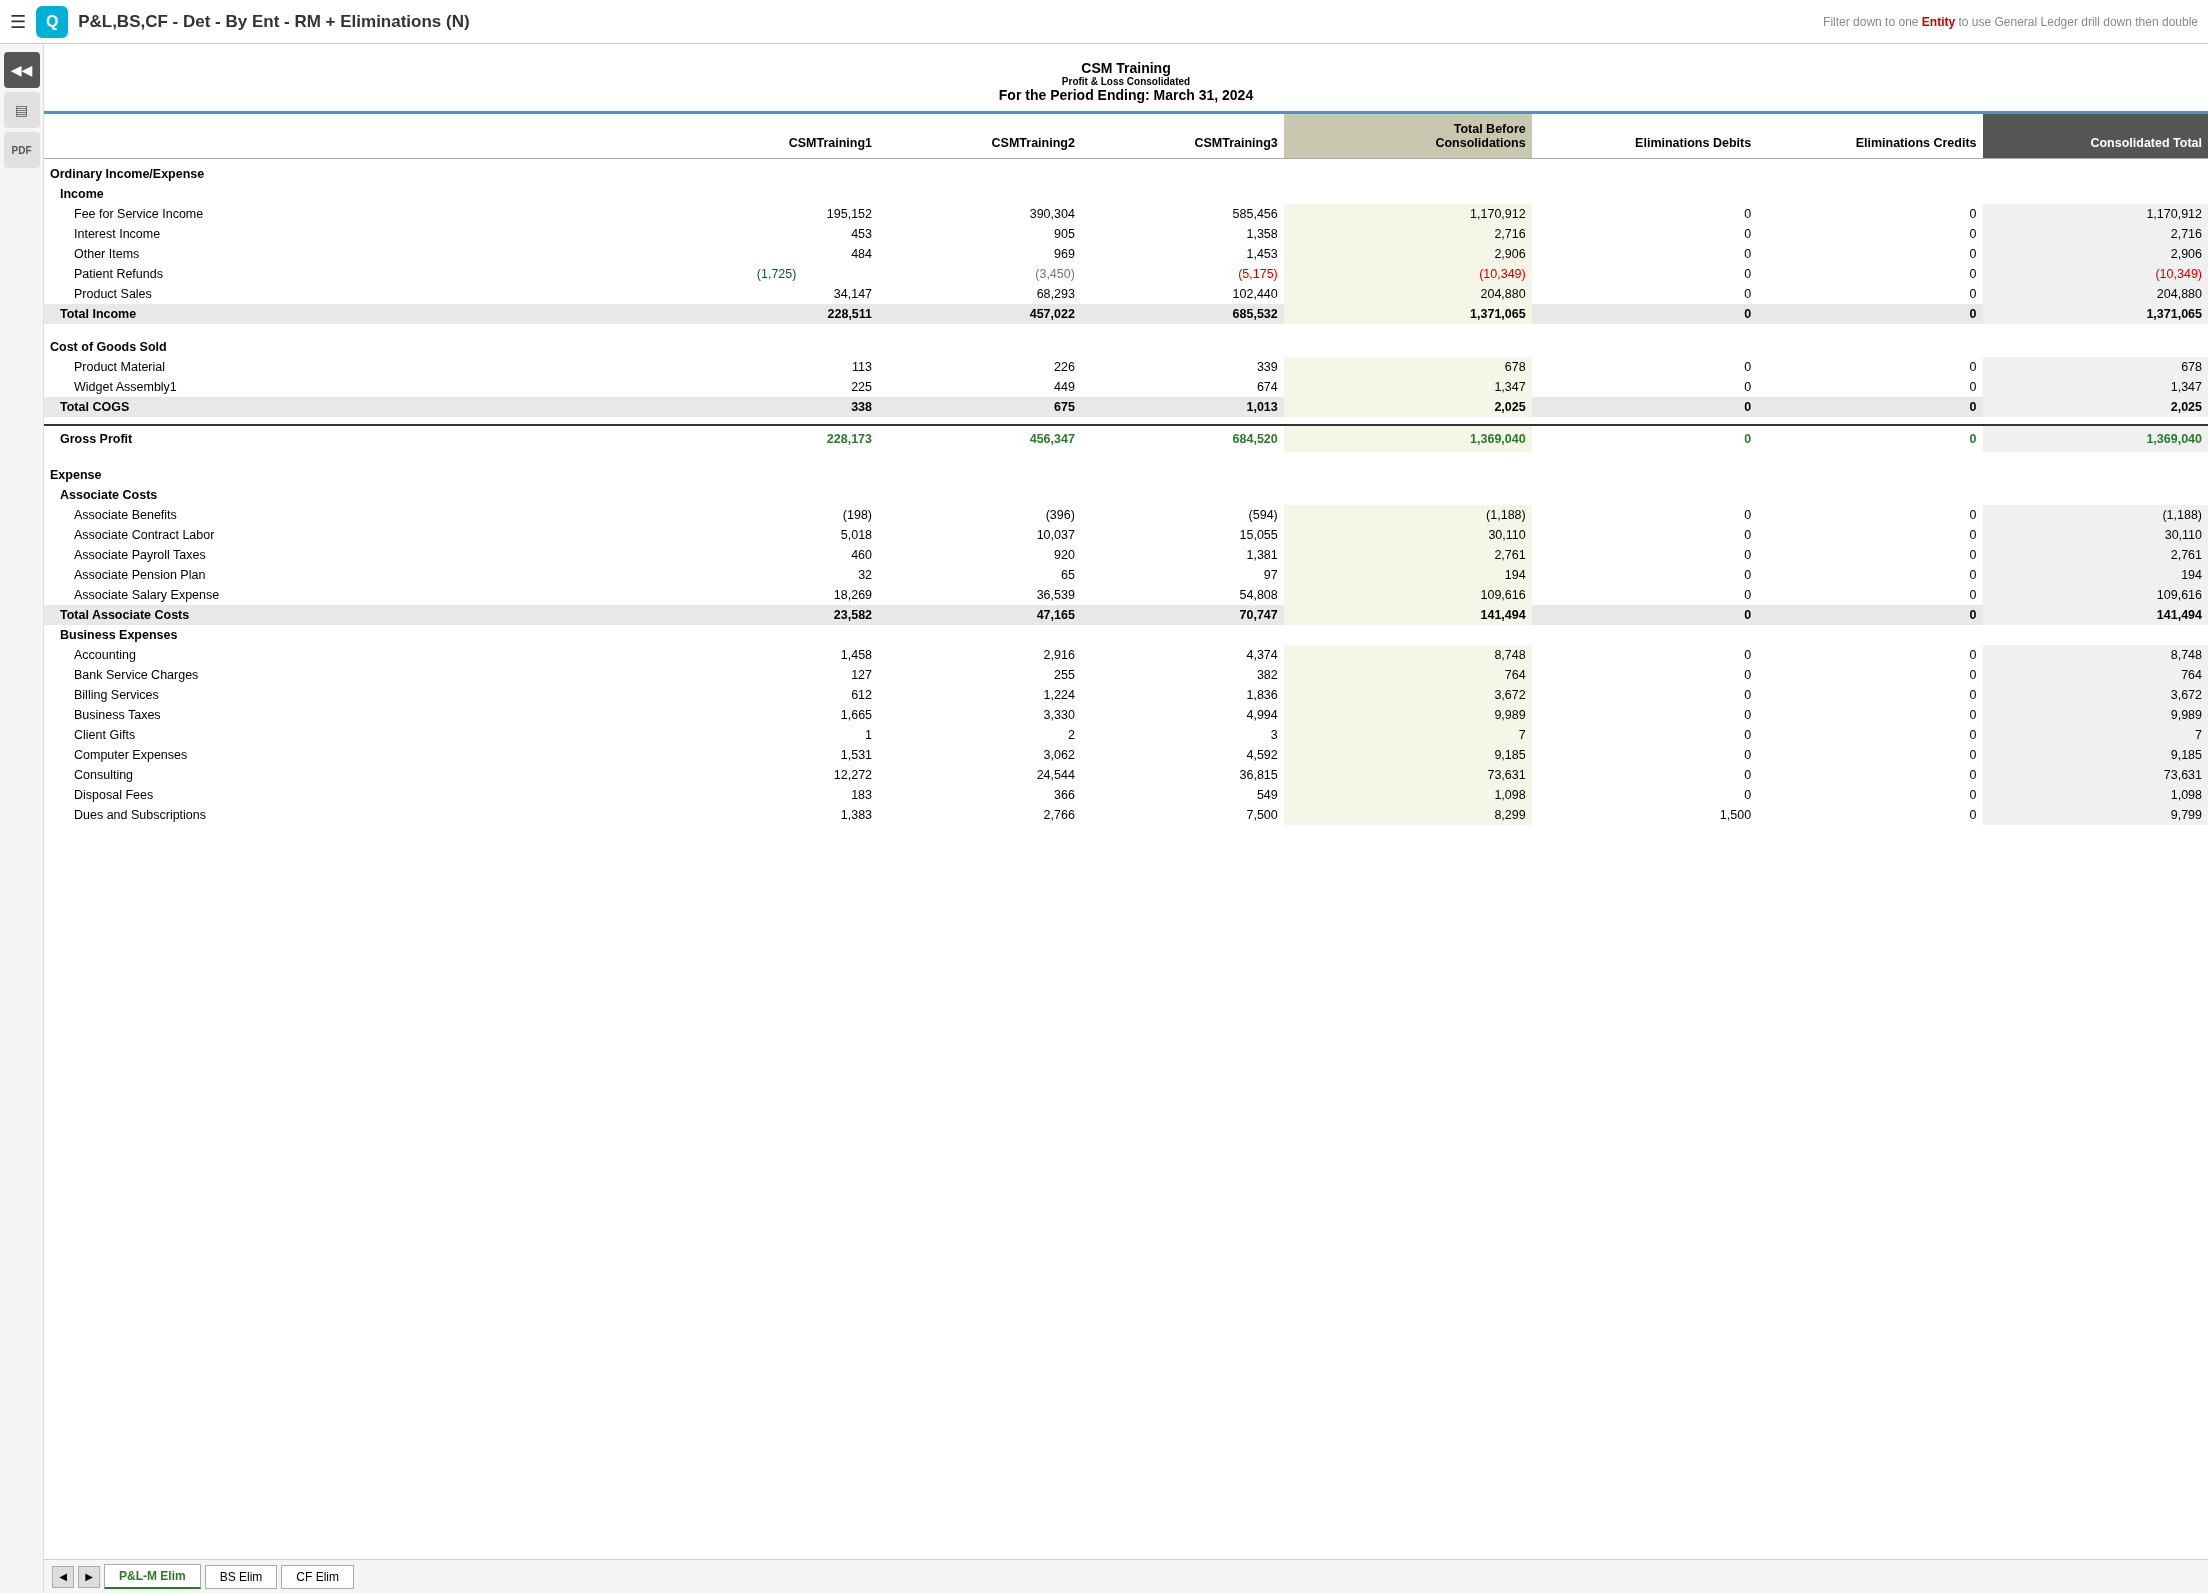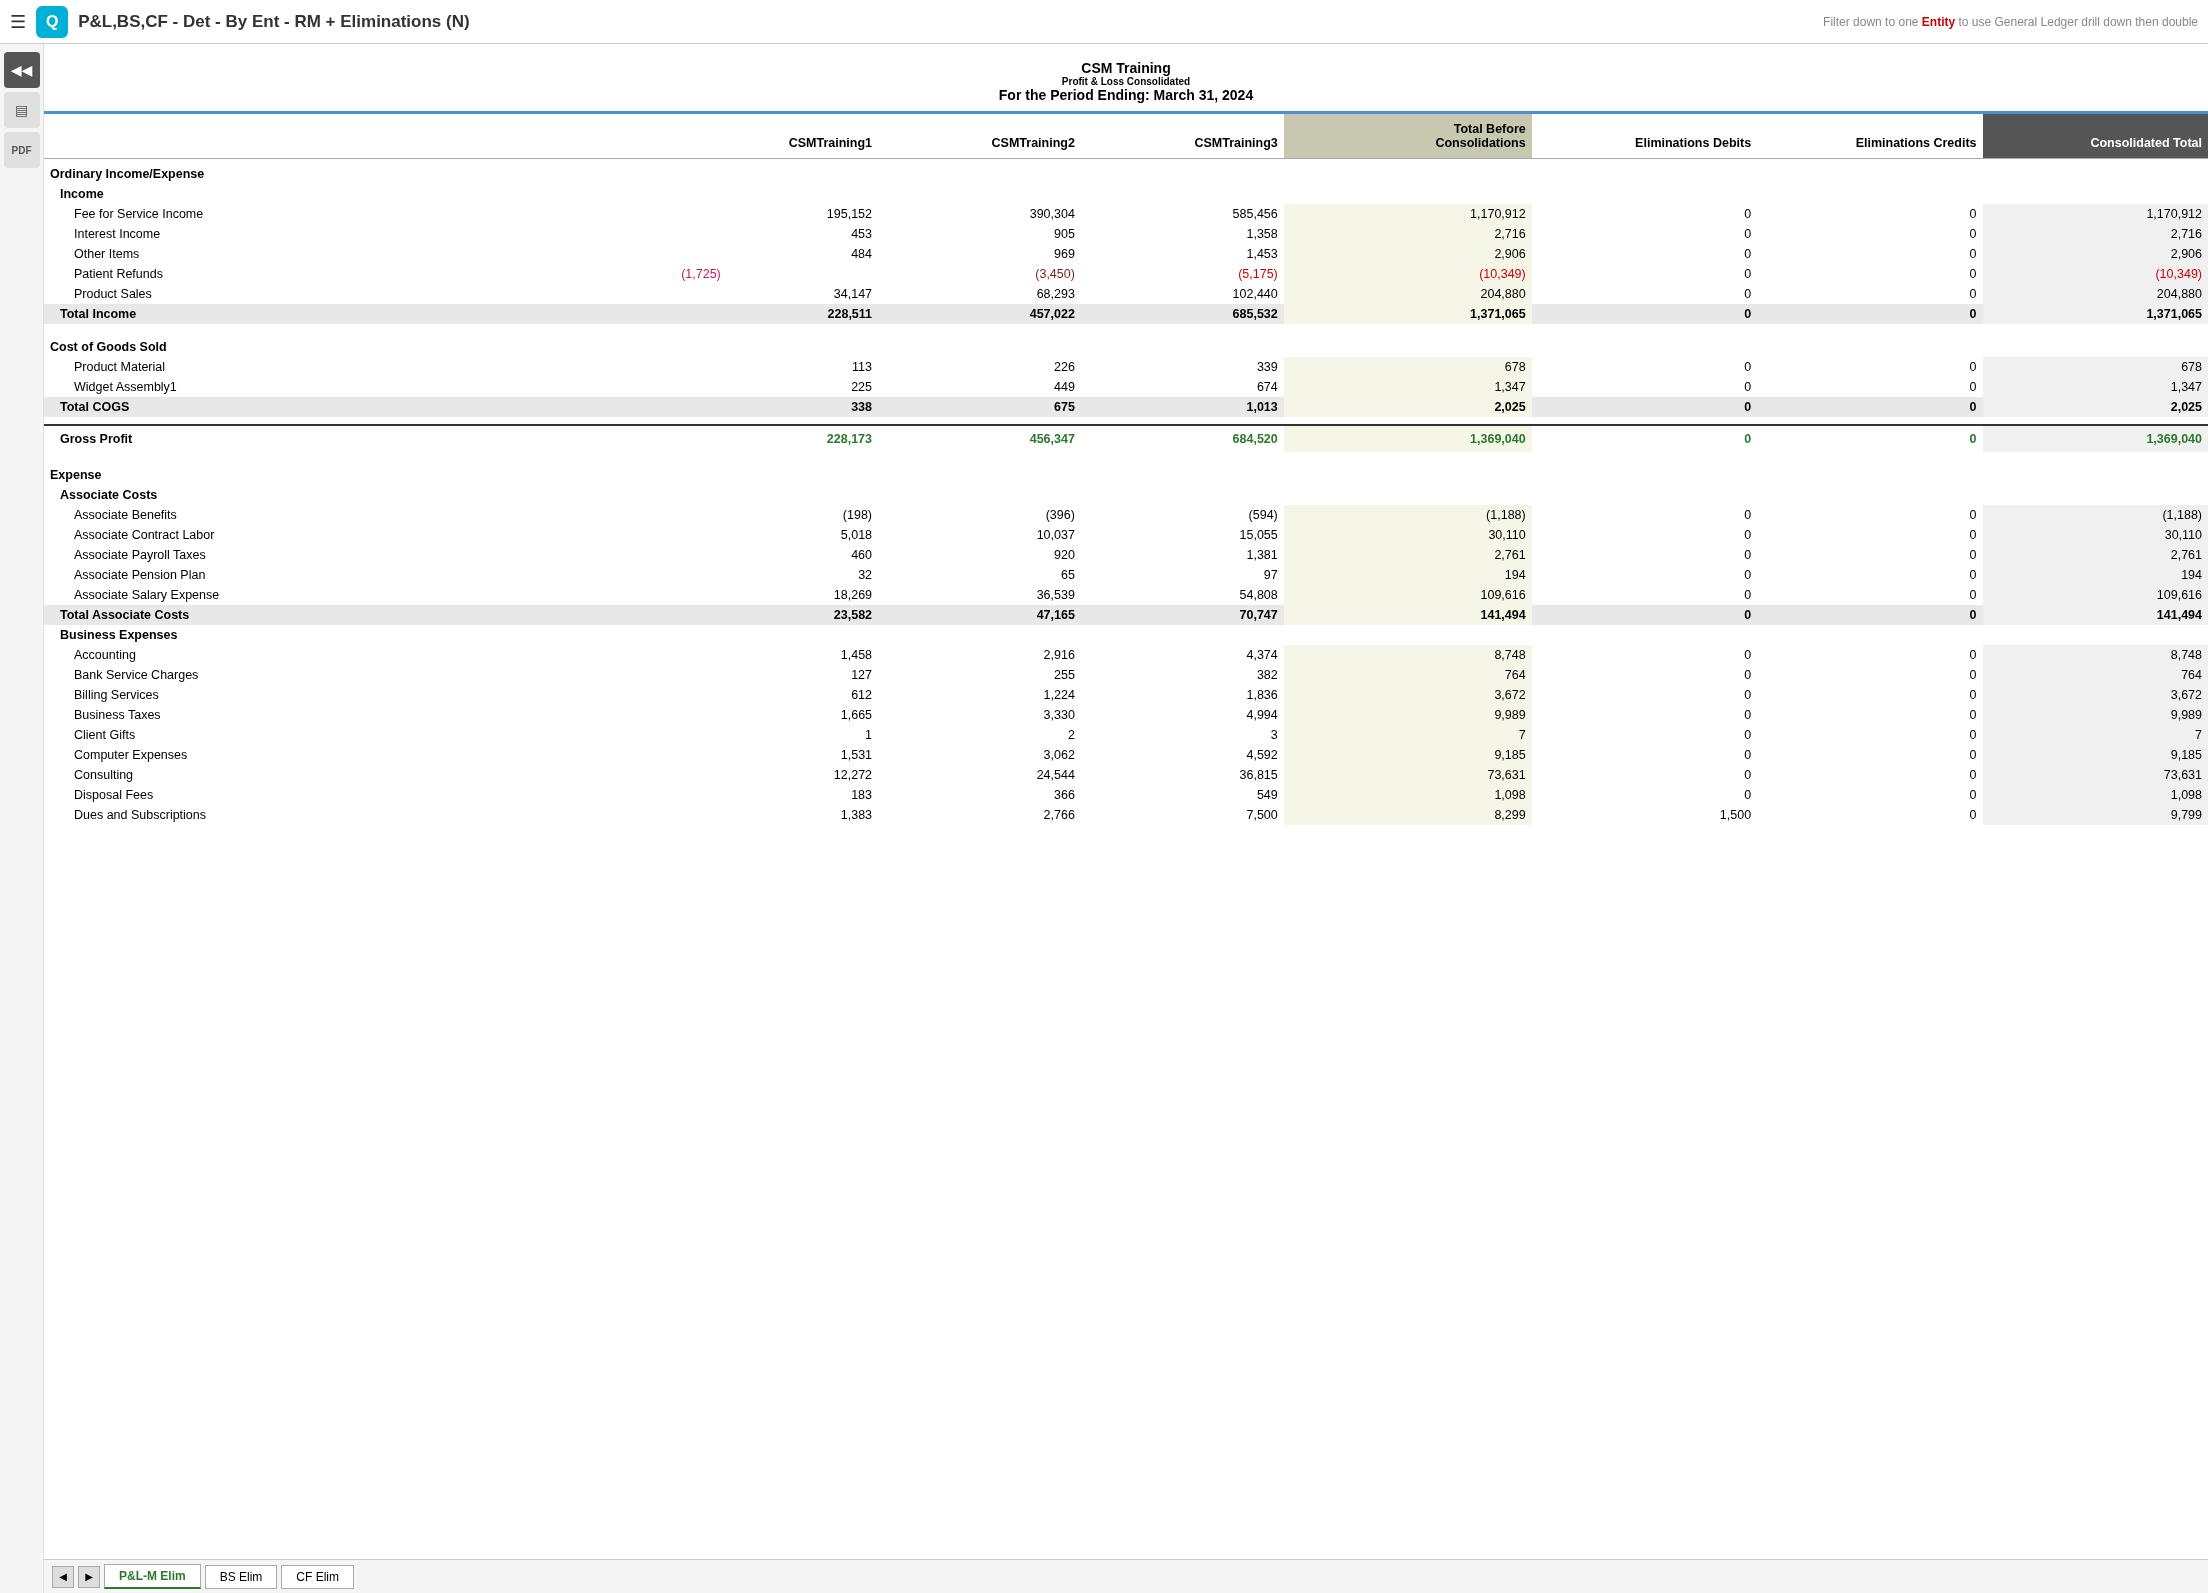--- a/index.html
+++ b/index.html
@@ -172,22 +172,22 @@
               <td style="text-align: right;">484</td>
               <td style="text-align: right;">969</td>
               <td style="text-align: right;">1,453</td>
               <td style="background: rgb(245, 245, 232); text-align: right;">2,906</td>
               <td style="text-align: right;">0</td>
               <td style="text-align: right;">0</td>
               <td style="background: rgb(240, 240, 240); text-align: right;">2,906</td>
             </tr>
             <tr>
               <td style="padding-left: 30px;">Patient Refunds</td>
-              <td style="color: #be185d; text-align: left;">(1,725)</td>
-              <td style="color: #7f1d1d; text-align: right;">(3,450)</td>
+              <td style="color: #14532d; text-align: center;">(1,725)</td>
+              <td style="color: #737373; text-align: right;">(3,450)</td>
               <td style="color: rgb(204, 0, 0); text-align: right;">(5,175)</td>
               <td style="background: rgb(245, 245, 232); color: rgb(204, 0, 0); text-align: right;">(10,349)</td>
               <td style="text-align: right;">0</td>
               <td style="text-align: right;">0</td>
               <td style="background: rgb(240, 240, 240); color: rgb(204, 0, 0); text-align: right;">(10,349)</td>
             </tr>
             <tr>
               <td style="padding-left: 30px;">Product Sales</td>
               <td style="text-align: right;">34,147</td>
               <td style="text-align: right;">68,293</td>

